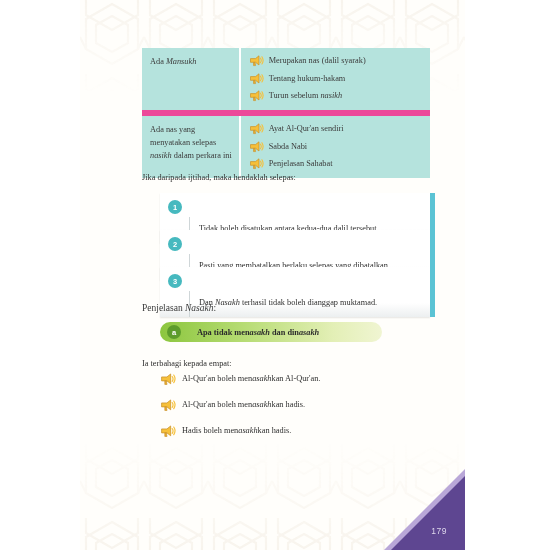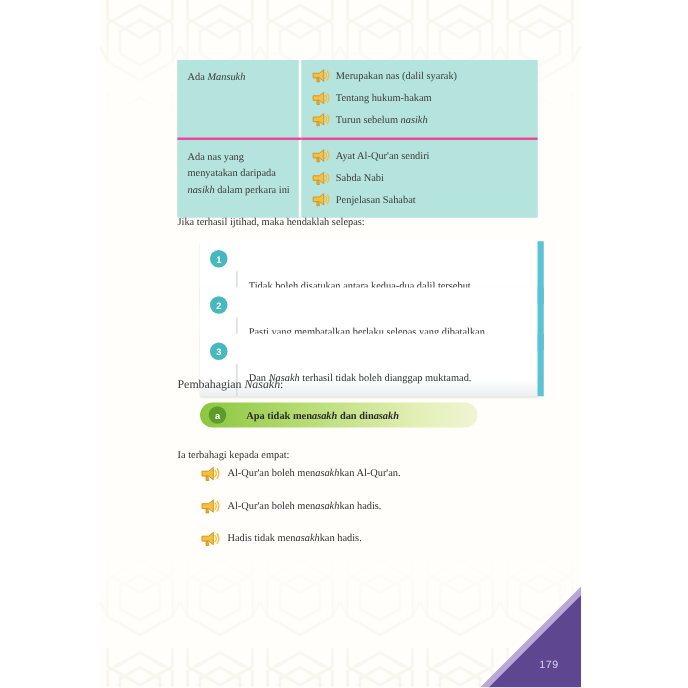--- a/index.html
+++ b/index.html
@@ -38,21 +38,21 @@
     border-collapse:collapse;
     background:#b5e3dd;
   }
   .tbl td{
     background:#b5e3dd;
     vertical-align:top;
     padding:7px 6px 8px 8px;
     font-size:8.3px;
     line-height:13px;
     color:#3b3b3b;
-    border-bottom:2px solid #ec4899;
+    border-bottom:6px solid #ec4899;
     border-right:2px solid #ffffff;
   }
   .tbl tr:last-child td{border-bottom:none;}
   .tbl td:last-child{border-right:none;}
   .tbl .c1{width:88px;}
   .tbl .c2{width:190px;}
   .tbl ul{margin:0;padding:0;list-style:none;}
   .tbl li{
     position:relative;padding-left:20px;margin-bottom:5.5px;
     font-size:8.3px;line-height:12px;
@@ -210,21 +210,21 @@
                       <path d="M11.4 3.2 Q13.1 5.4 11.4 7.7 M12.9 1.8 Q15.3 5.4 12.9 9" stroke="#f6c03a" stroke-width="1.1" fill="none" stroke-linecap="round"></path>
                     </svg>
               </span>
               <span>Turun sebelum </span><i>nasikh</i><span></span>
             </li>
           </ul>
         </td>
       </tr>
       <tr>
         <td class="c1">
-          <span>Ada nas yang menyatakan daripada </span><i>nasikh</i><span> dalam perkara ini</span>
+          <span>Ada nas yang menyatakan selepas </span><i>nasikh</i><span> dalam perkara ini</span>
         </td>
         <td class="c2">
           <ul>
             <li>
               <span class="mega">
                 <svg width="15" height="12" viewBox="0 0 15 12">
                       <path d="M1.5 3.6 L6.5 3.6 L10 0.8 L10 10 L6.5 7.3 L1.5 7.3 Z" fill="#f6c03a" stroke="#c8902a" stroke-width=".7" stroke-linejoin="round"></path>
                       <path d="M4.5 7.3 L4.5 10.6 L6.6 10.6 L6.0 7.3 Z" fill="#e9ad2c" stroke="#c8902a" stroke-width=".6"></path>
                       <path d="M11.4 3.2 Q13.1 5.4 11.4 7.7 M12.9 1.8 Q15.3 5.4 12.9 9" stroke="#f6c03a" stroke-width="1.1" fill="none" stroke-linecap="round"></path>
                     </svg>
@@ -250,21 +250,21 @@
                     </svg>
               </span>
               <span>Penjelasan Sahabat</span><i></i><span></span>
             </li>
           </ul>
         </td>
       </tr>
     </tbody>
       </table>
 
-    <div class="para p-jika">Jika terhasil ijtihad, maka hendaklah selepas:</div>
+    <div class="para p-jika">Jika daripada ijtihad, maka hendaklah selepas:</div>
 
     <div class="nbox nb1">
       <div class="ncirc">1</div>
       <div class="ntext">
         <span>Tidak boleh disatukan antara kedua-dua dalil tersebut.</span><i></i><span></span>
       </div>
       <div class="bar"></div>
     </div>
 
     <div class="nbox nb2">
@@ -277,21 +277,21 @@
 
     <div class="nbox nb3">
       <div class="ncirc">3</div>
       <div class="ntext">
         <span>Dan </span><i>Nasakh</i><span> terhasil tidak boleh dianggap muktamad.</span>
       </div>
       <div class="bar"></div>
     </div>
 
     <div class="sect">
-      <span>Pembahagian </span><i>Nasakh</i><span>:</span>
+      <span>Penjelasan </span><i>Nasakh</i><span>:</span>
     </div>
 
     <div class="pill">
       <div class="pcirc">a</div>
       <div class="ptext">
         <span>Apa tidak men</span><i>asakh</i><span> dan din</span><i>asakh</i><span></span>
       </div>
     </div>
 
     <div class="para p-ia">Ia terbahagi kepada empat:</div>
@@ -318,21 +318,21 @@
         <span>Al-Qur'an boleh men</span><i>asakh</i><span>kan hadis.</span>
       </div>
       <div class="bi">
         <span class="mega">
           <svg width="16" height="13" viewBox="0 0 15 12">
               <path d="M1.5 3.6 L6.5 3.6 L10 0.8 L10 10 L6.5 7.3 L1.5 7.3 Z" fill="#f6c03a" stroke="#c8902a" stroke-width=".7" stroke-linejoin="round"></path>
               <path d="M4.5 7.3 L4.5 10.6 L6.6 10.6 L6.0 7.3 Z" fill="#e9ad2c" stroke="#c8902a" stroke-width=".6"></path>
               <path d="M11.4 3.2 Q13.1 5.4 11.4 7.7 M12.9 1.8 Q15.3 5.4 12.9 9" stroke="#f6c03a" stroke-width="1.1" fill="none" stroke-linecap="round"></path>
             </svg>
         </span>
-        <span>Hadis tidak men</span><i>asakh</i><span>kan hadis.</span>
+        <span>Hadis boleh men</span><i>asakh</i><span>kan hadis.</span>
       </div>
     </div>
 
   </div>
 
   <div class="corner">
     <svg width="85" height="85" viewBox="0 0 85 85">
       <polygon points="85,4 85,85 4,85" fill="#b9a7d8"></polygon>
       <polygon points="85,11 85,85 11,85" fill="#5e4691"></polygon>
     </svg>

